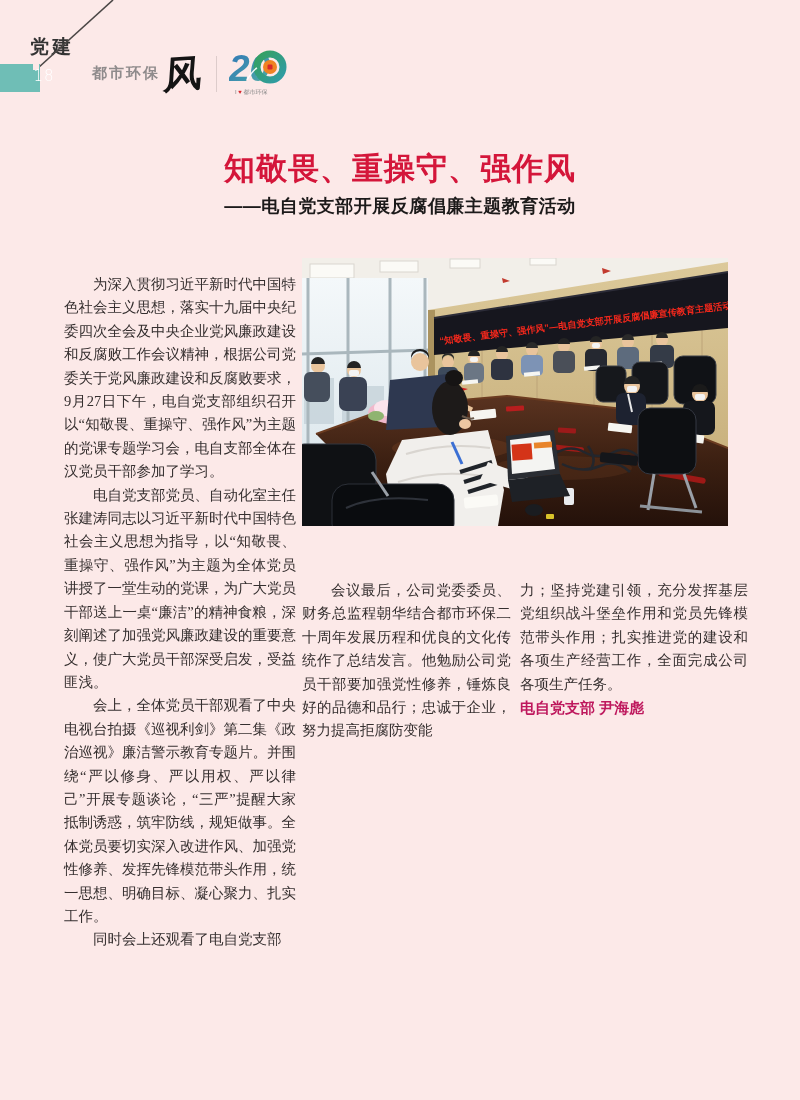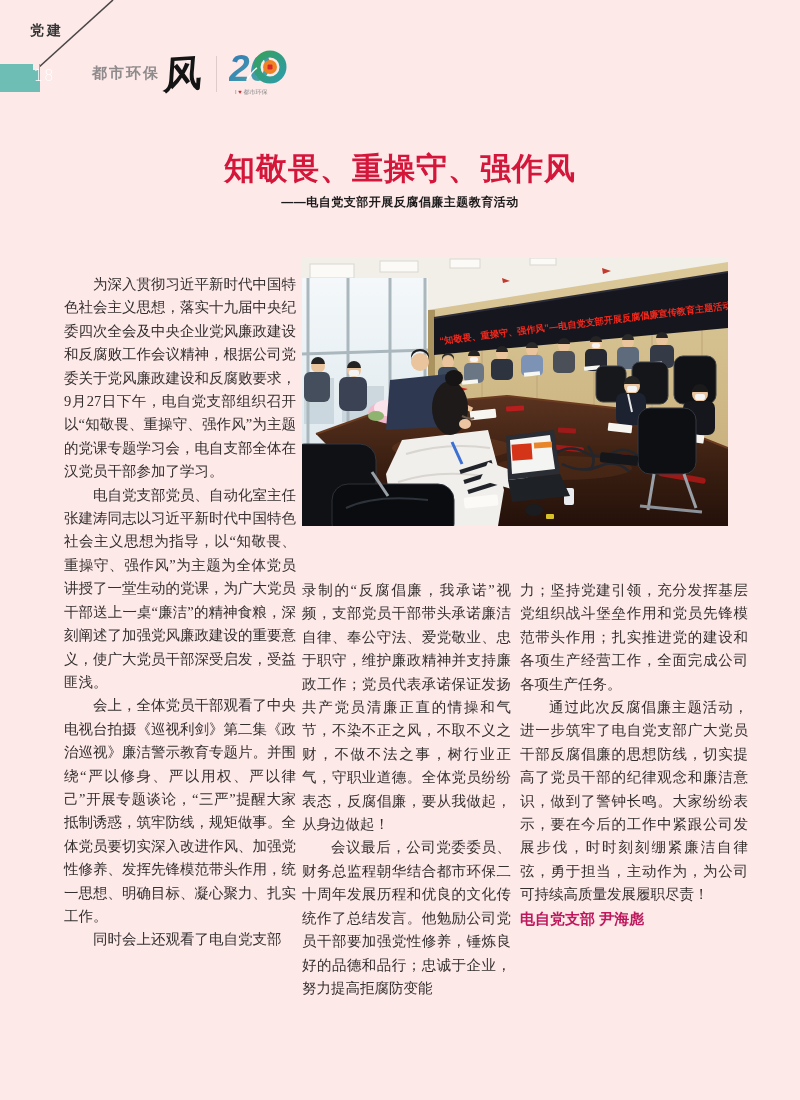--- a/index.html
+++ b/index.html
@@ -3,23 +3,23 @@
 <meta charset="utf-8">
 <style>
   html,body{margin:0;padding:0;}
   .page{
     position:relative;width:800px;height:1100px;overflow:hidden;
     background:#fce9e8;
     font-family:"Liberation Serif","DejaVu Serif",serif;
   }
   
   .section-label{
-    position:absolute;left:30px;top:22px;
-    font-family:"Liberation Sans","DejaVu Sans",sans-serif;
-    font-weight:bold;font-size:14px;letter-spacing:3px;color:#333;
+    position:absolute;left:30px;top:34px;
+    font-family:"Liberation Sans","DejaVu Sans",sans-serif;
+    font-weight:bold;font-size:19px;letter-spacing:3px;color:#333;
   }
   .corner-line{position:absolute;left:0;top:0;}
   .pagenum-box{
     position:absolute;left:0;top:64px;width:40px;height:28px;
     background:#6fbeb6;
   }
   .pagenum-box .num{
     position:absolute;left:0;top:3px;width:100%;text-align:center;
     color:#fff;font-family:"DejaVu Sans","Liberation Sans",sans-serif;
     font-size:15px;font-weight:300;letter-spacing:1px;margin-left:24px;
@@ -46,21 +46,21 @@
   }
   .logo20 .tagline .heart{color:#d8262c;}
   
   .article-title{
     position:absolute;left:0;top:148px;width:800px;text-align:center;
     color:#d4163a;font-size:31px;font-weight:bold;letter-spacing:1px;
     font-family:"Liberation Serif","DejaVu Serif",serif;
   }
   .article-subtitle{
     position:absolute;left:0;top:194px;width:800px;text-align:center;
-    color:#1c1a1a;font-size:12px;font-weight:bold;letter-spacing:.5px;
+    color:#1c1a1a;font-size:18px;font-weight:bold;letter-spacing:.5px;
     font-family:"Liberation Sans","DejaVu Sans",sans-serif;
   }
   
   .col{
     position:absolute;font-size:14.5px;line-height:23.4px;color:#352f2f;
     text-align:justify;text-align-last:left;margin-top:17px;
   }
   .col p{margin:0;}
   .col p.indent{text-indent:2em;}
   .col-left{left:64px;top:256px;width:232px;}
@@ -360,23 +360,21 @@
   </div>
 
   <div class="col col-left">
     <p class="indent">为深入贯彻习近平新时代中国特色社会主义思想，落实十九届中央纪委四次全会及中央企业党风廉政建设和反腐败工作会议精神，根据公司党委关于党风廉政建设和反腐败要求，9月27日下午，电自党支部组织召开以“知敬畏、重操守、强作风”为主题的党课专题学习会，电自支部全体在汉党员干部参加了学习。</p>
     <p class="indent">电自党支部党员、自动化室主任张建涛同志以习近平新时代中国特色社会主义思想为指导，以“知敬畏、重操守、强作风”为主题为全体党员讲授了一堂生动的党课，为广大党员干部送上一桌“廉洁”的精神食粮，深刻阐述了加强党风廉政建设的重要意义，使广大党员干部深受启发，受益匪浅。</p>
     <p class="indent">会上，全体党员干部观看了中央电视台拍摄《巡视利剑》第二集《政治巡视》廉洁警示教育专题片。并围绕“严以修身、严以用权、严以律己”开展专题谈论，“三严”提醒大家抵制诱惑，筑牢防线，规矩做事。全体党员要切实深入改进作风、加强党性修养、发挥先锋模范带头作用，统一思想、明确目标、凝心聚力、扎实工作。</p>
     <p class="indent">同时会上还观看了电自党支部</p>
   </div>
 
   <div class="col col-mid">
-    <p>录制的“反腐倡廉，我承诺”视频，支部党员干部带头承诺廉洁自律、奉公守法、爱党敬业、忠于职守，维护廉政精神并支持廉政工作；党员代表承诺保证发扬共产党员清廉正直的情操和气节，不染不正之风，不取不义之财，不做不法之事，树行业正气，守职业道德。全体党员纷纷表态，反腐倡廉，要从我做起，从身边做起！</p>
     <p class="indent">会议最后，公司党委委员、财务总监程朝华结合都市环保二十周年发展历程和优良的文化传统作了总结发言。他勉励公司党员干部要加强党性修养，锤炼良好的品德和品行；忠诚于企业，努力提高拒腐防变能</p>
   </div>
 
   <div class="col col-right">
     <p>力；坚持党建引领，充分发挥基层党组织战斗堡垒作用和党员先锋模范带头作用；扎实推进党的建设和各项生产经营工作，全面完成公司各项生产任务。</p>
-    <p class="indent">通过此次反腐倡廉主题活动，进一步筑牢了电自党支部广大党员干部反腐倡廉的思想防线，切实提高了党员干部的纪律观念和廉洁意识，做到了警钟长鸣。大家纷纷表示，要在今后的工作中紧跟公司发展步伐，时时刻刻绷紧廉洁自律弦，勇于担当，主动作为，为公司可持续高质量发展履职尽责！</p>
     <p class="sig">电自党支部 尹海彪</p>
   </div>
 
 </div>
 
 </body></html>

